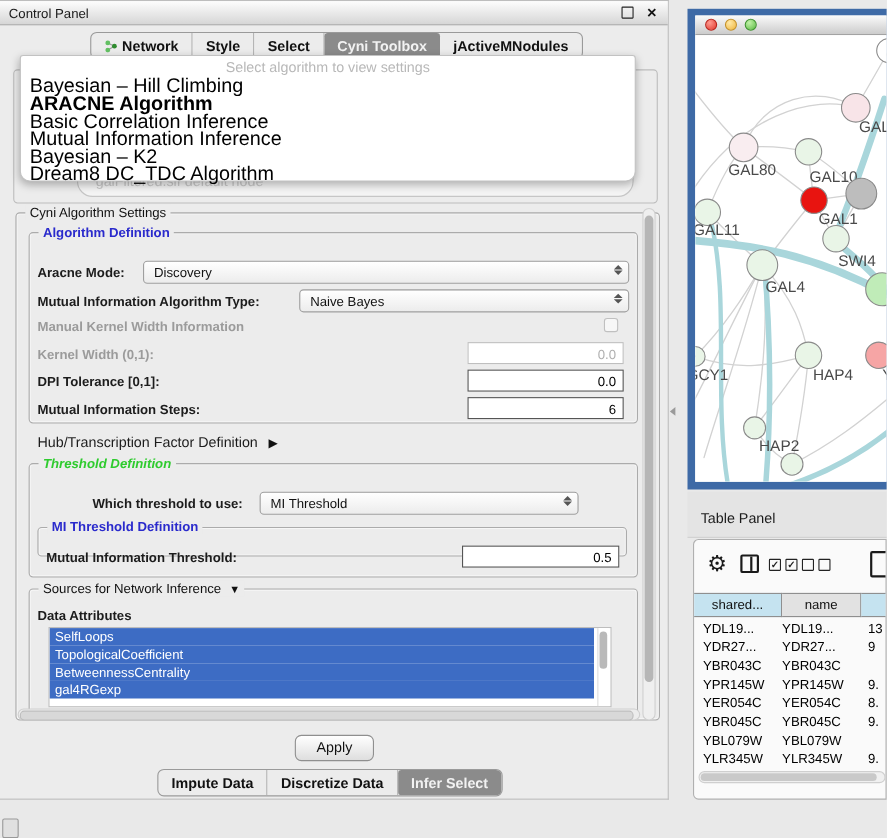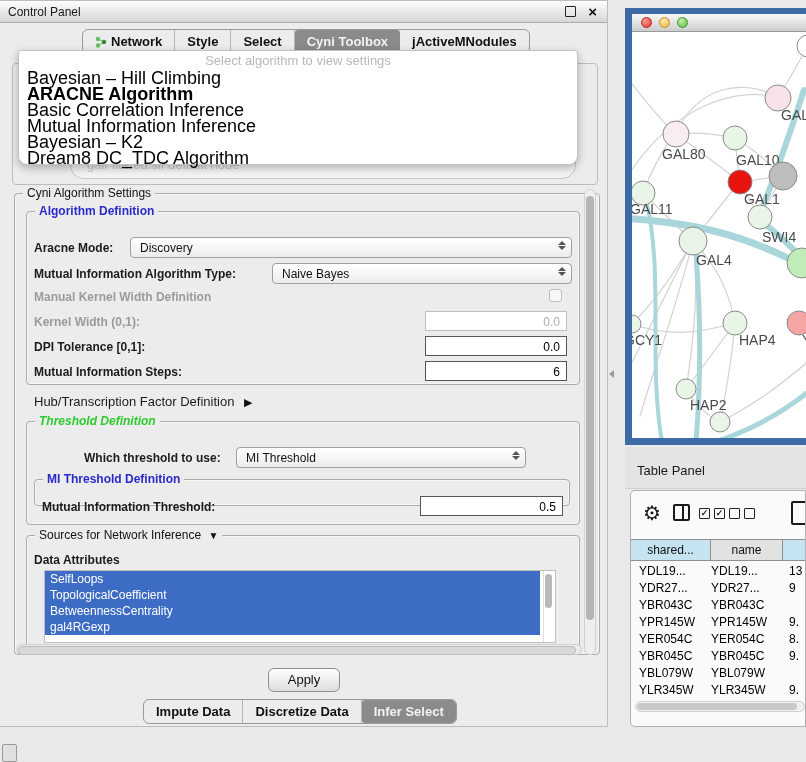--- a/index.html
+++ b/index.html
@@ -206,21 +206,21 @@
 
     <div class="lbl" style="left:34px;top:266px;">Mutual Information Algorithm Type:</div>
     <div class="combo" style="left:272px;top:262px;width:300px;">
       <span>Naive Bayes</span>
       <span class="spin">
           <i class="up"></i>
           <i class="dn"></i>
         </span>
     </div>
 
-    <div class="lbl dis" style="left:34px;top:289px;">Manual Kernel Width Definition</div>
+    <div class="lbl dis" style="left:34px;top:289px;">Manual Kernel Width Information</div>
     <div class="cbx" style="left:549px;top:288px;"></div>
 
     <div class="lbl dis" style="left:34px;top:314px;">Kernel Width (0,1):</div>
     <div class="field dis" style="left:425px;top:310px;width:142px;">0.0</div>
 
     <div class="lbl" style="left:34px;top:339px;">DPI Tolerance [0,1]:</div>
     <div class="field" style="left:425px;top:335px;width:142px;">0.0</div>
 
     <div class="lbl" style="left:34px;top:364px;">Mutual Information Steps:</div>
     <div class="field" style="left:425px;top:360px;width:142px;">6</div>

